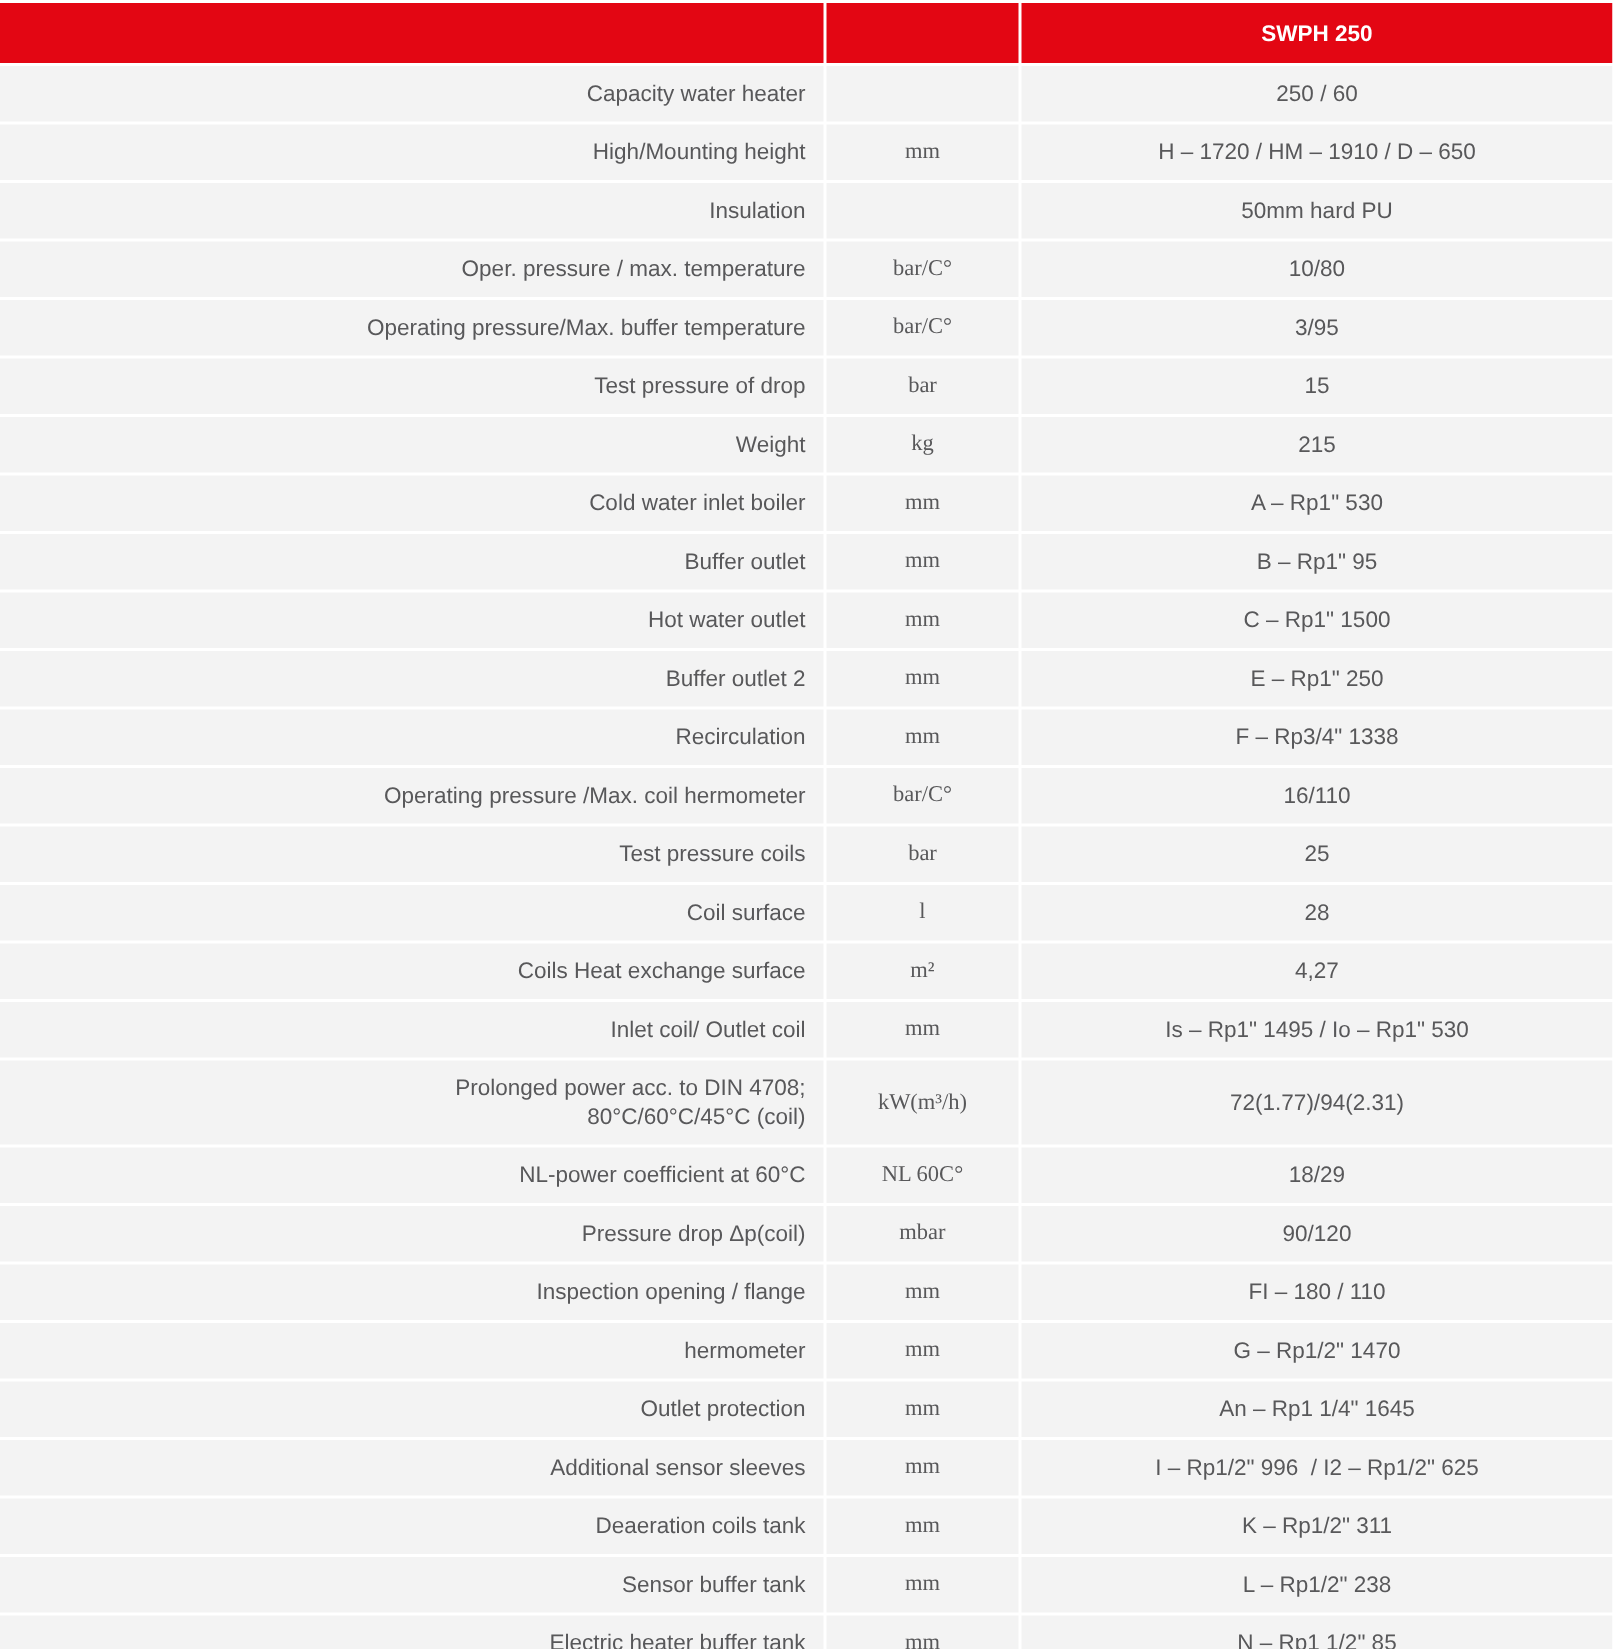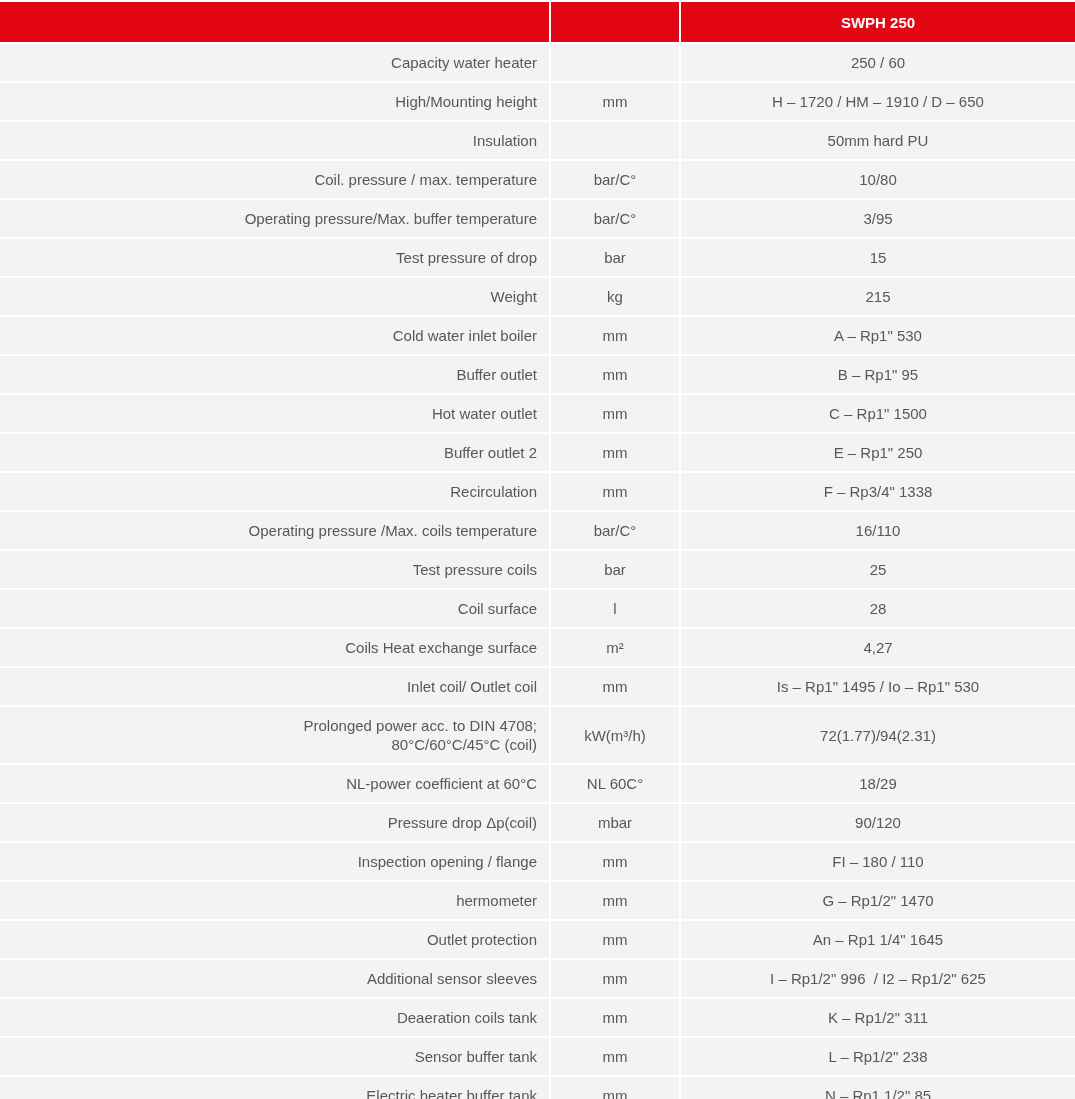--- a/index.html
+++ b/index.html
@@ -39,20 +39,21 @@
     width: 549px;
     justify-content: flex-end;
     text-align: right;
     padding-right: 12px;
     white-space: pre-line;
   }
   .cell.unit {
     width: 128px;
     justify-content: center;
     text-align: left;
+    font-family: Liberation Serif, serif;
   }
   .cell.value {
     width: 394px;
     justify-content: center;
     text-align: center;
     white-space: pre-wrap;
   }
   .t-row.header-row { margin-bottom: 2px; }
   .header-row .cell {
     background: var(--accent);
@@ -82,21 +83,21 @@
     <div class="cell label">High/Mounting height</div>
     <div class="cell unit">mm</div>
     <div class="cell value">H – 1720 / HM – 1910 / D – 650</div>
   </div>
       <div class="t-row">
     <div class="cell label">Insulation</div>
     <div class="cell unit"></div>
     <div class="cell value">50mm hard PU</div>
   </div>
       <div class="t-row">
-    <div class="cell label">Coil. pressure / max. temperature</div>
+    <div class="cell label">Oper. pressure / max. temperature</div>
     <div class="cell unit">bar/C°</div>
     <div class="cell value">10/80</div>
   </div>
       <div class="t-row">
     <div class="cell label">Operating pressure/Max. buffer temperature</div>
     <div class="cell unit">bar/C°</div>
     <div class="cell value">3/95</div>
   </div>
       <div class="t-row">
     <div class="cell label">Test pressure of drop</div>
@@ -127,21 +128,21 @@
     <div class="cell label">Buffer outlet 2</div>
     <div class="cell unit">mm</div>
     <div class="cell value">E – Rp1" 250</div>
   </div>
       <div class="t-row">
     <div class="cell label">Recirculation</div>
     <div class="cell unit">mm</div>
     <div class="cell value">F – Rp3/4" 1338</div>
   </div>
       <div class="t-row">
-    <div class="cell label">Operating pressure /Max. coils temperature</div>
+    <div class="cell label">Operating pressure /Max. coil hermometer</div>
     <div class="cell unit">bar/C°</div>
     <div class="cell value">16/110</div>
   </div>
       <div class="t-row">
     <div class="cell label">Test pressure coils</div>
     <div class="cell unit">bar</div>
     <div class="cell value">25</div>
   </div>
       <div class="t-row">
     <div class="cell label">Coil surface</div>

